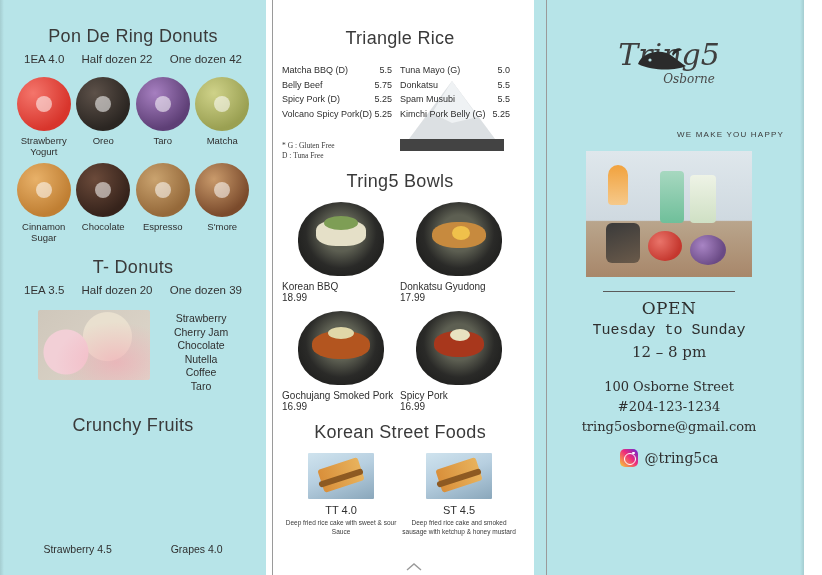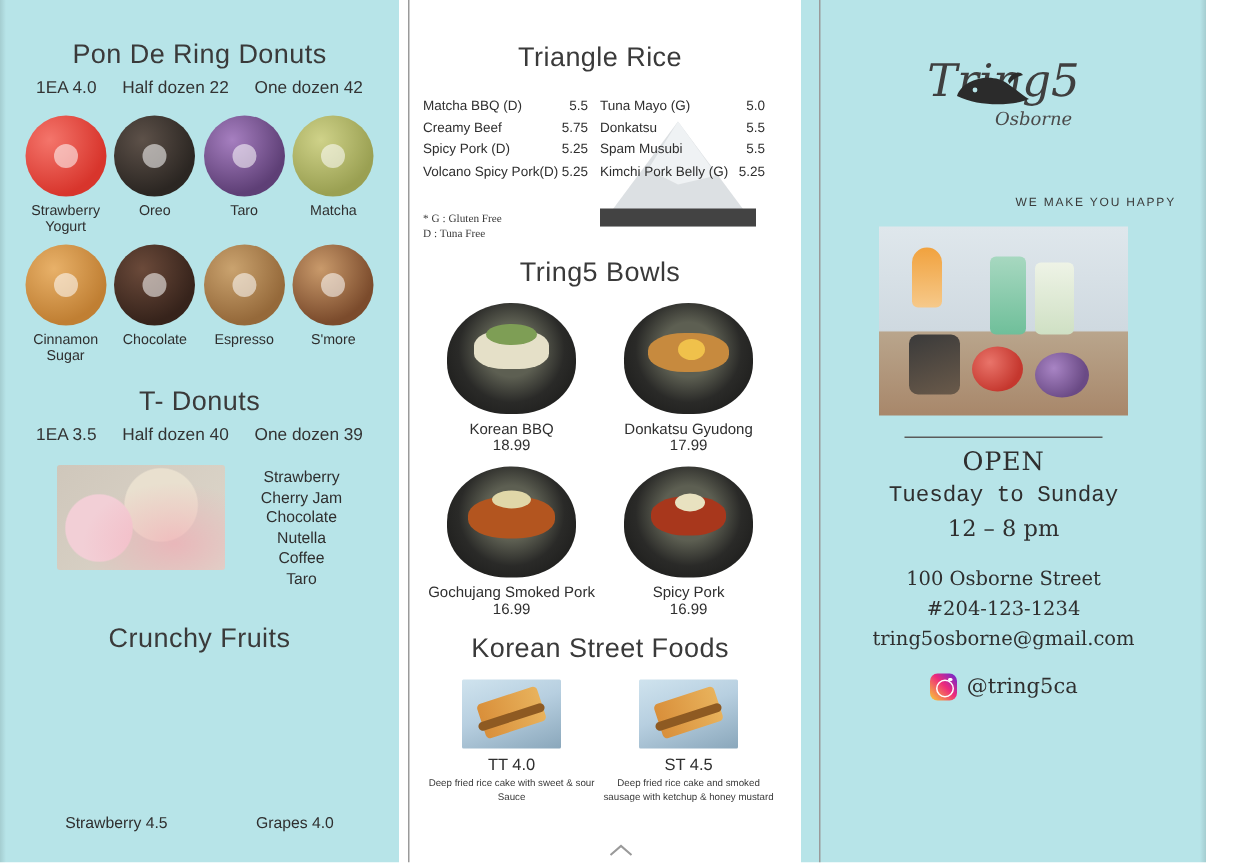--- a/index.html
+++ b/index.html
@@ -171,21 +171,20 @@
     font-family: Liberation Serif, serif;
   }
 
   .bowl-grid {
     display: flex;
     flex-wrap: wrap;
     margin-top: 10px;
   }
   .bowl-cell {
     width: 50%;
-    text-align: center;
     margin-bottom: 8px;
   }
   .bowl-img {
     width: 86px; height: 74px;
     margin: 0 auto;
     border-radius: 50% 50% 46% 46%;
     background: radial-gradient(ellipse at 50% 42%, #5d5f52 0 30%, #2a2a28 58%, #151514 100%);
     position: relative;
     overflow: hidden;
   }
@@ -447,21 +446,21 @@
           <div class="donut-img d-smore"></div>
           <div class="donut-label">
             <span>S'more</span>
           </div>
         </div>
       </div>
 
       <h2 class="sec-title" style="margin-top:8px">T- Donuts</h2>
       <div class="price-line">
         <span>1EA 3.5</span>
-        <span>Half dozen 40</span>
+        <span>Half dozen 20</span>
         <span>One dozen 39</span>
       </div>
 
       <div class="tdonut-row">
         <div class="tdonut-photo"></div>
         <div class="tdonut-flavors">
           <div>Strawberry</div>
           <div>Cherry Jam</div>
           <div>Chocolate</div>
           <div>Nutella</div>
@@ -492,21 +491,21 @@
           <polygon points="60,4 86,40 60,46 40,36" fill="#eef1f3"></polygon>
           <rect x="8" y="62" width="104" height="12" fill="#2f2f2f"></rect>
         </svg>
         <div class="rice-cols">
           <div class="rice-col">
             <div class="rice-item">
               <span class="nm">Matcha BBQ (D)</span>
               <span>5.5</span>
             </div>
             <div class="rice-item">
-              <span class="nm">Creamy Beef</span>
+              <span class="nm">Belly Beef</span>
               <span>5.75</span>
             </div>
             <div class="rice-item">
               <span class="nm">Spicy Pork (D)</span>
               <span>5.25</span>
             </div>
             <div class="rice-item">
               <span class="nm">Volcano Spicy Pork(D)</span>
               <span>5.25</span>
             </div>

